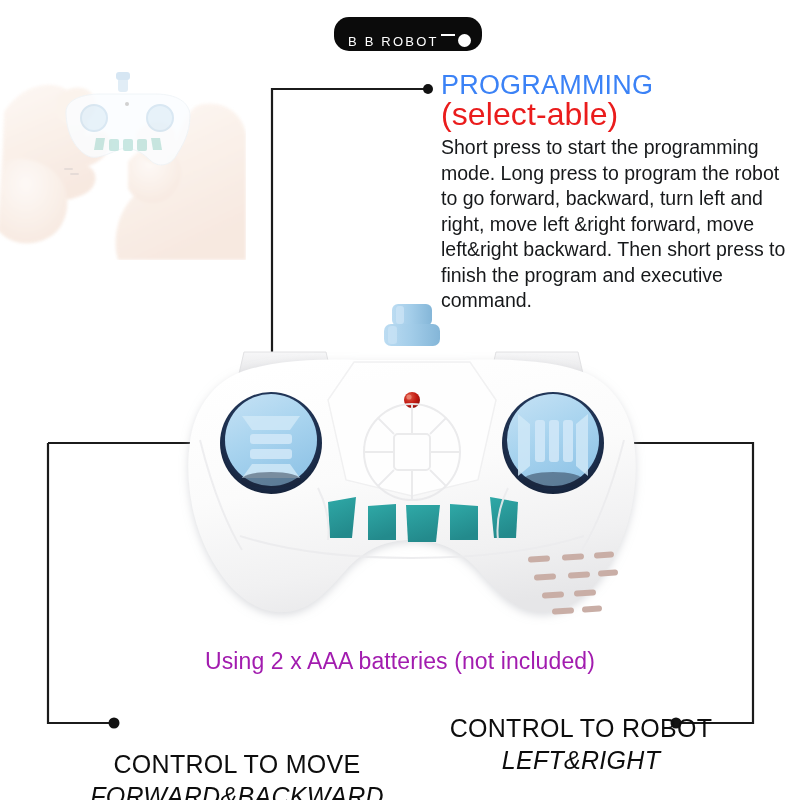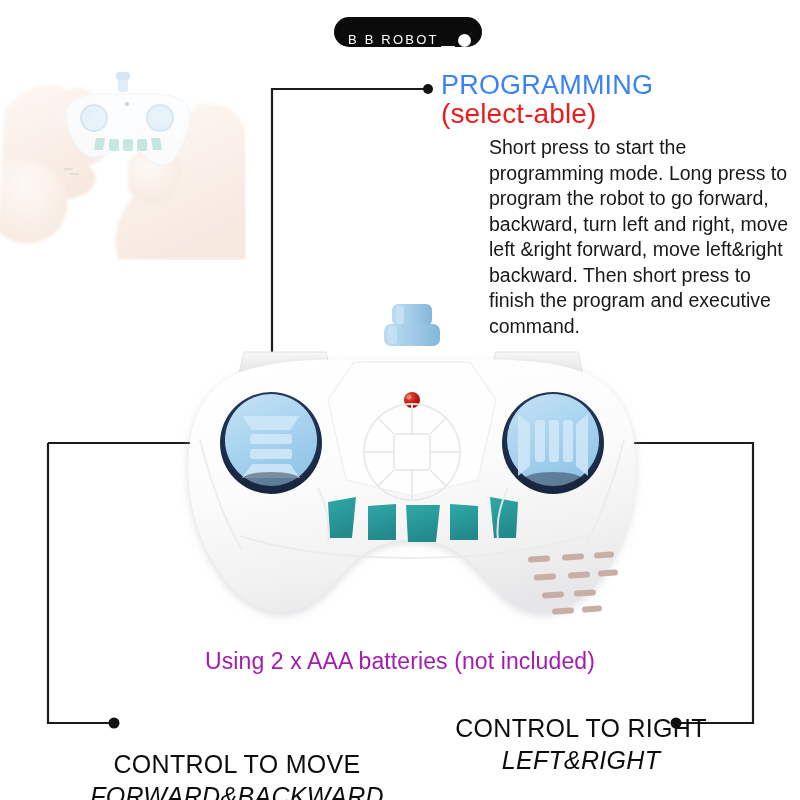--- a/index.html
+++ b/index.html
@@ -19,22 +19,22 @@
   
   .badge {
     position: absolute;
     left: 334px;
     top: 17px;
     width: 148px;
     height: 30px;
     background: #0b0b0b;
     border-radius: 15px;
     display: flex;
-    align-items: flex-end;
-    padding: 0 14px;
+    align-items: flex-start;
+    padding: 17px 14px;
     box-sizing: border-box;
   }
   .badge-text {
     color: #ffffff;
     font-size: 13px;
     letter-spacing: 2.2px;
     font-weight: 400;
     white-space: nowrap;
   }
   .badge-dash {
@@ -78,31 +78,30 @@
     top: 70px;
     width: 352px;
   }
   .prog-title {
     font-size: 27px;
     line-height: 30px;
     color: #3b82f6;
     letter-spacing: 0.2px;
   }
   .prog-sub {
-    font-size: 28px;
+    font-size: 32px;
     line-height: 28px;
     color: #ea1c1c;
     letter-spacing: 0.1px;
   }
   .prog-body {
     margin-top: 7px;
     font-size: 19.5px;
     line-height: 25.5px;
     color: #16181a;
-    margin-left: 48px;
   }
 
   
   .controller-wrap {
     position: absolute;
     left: 178px;
     top: 290px;
     width: 470px;
     height: 370px;
   }
@@ -379,15 +378,15 @@
   </svg>
 </div>
 
 <div class="battery-note">Using 2 x AAA batteries (not included)</div>
 
 <div class="label-move">
   <span>CONTROL TO MOVE</span>
   <span class="lbl-line2">FORWARD&amp;BACKWARD</span>
 </div>
 <div class="label-turn">
-  <span>CONTROL TO RIGHT</span>
+  <span>CONTROL TO ROBOT</span>
   <span class="lbl-line2">LEFT&amp;RIGHT</span>
 </div>
 
 </body></html>

